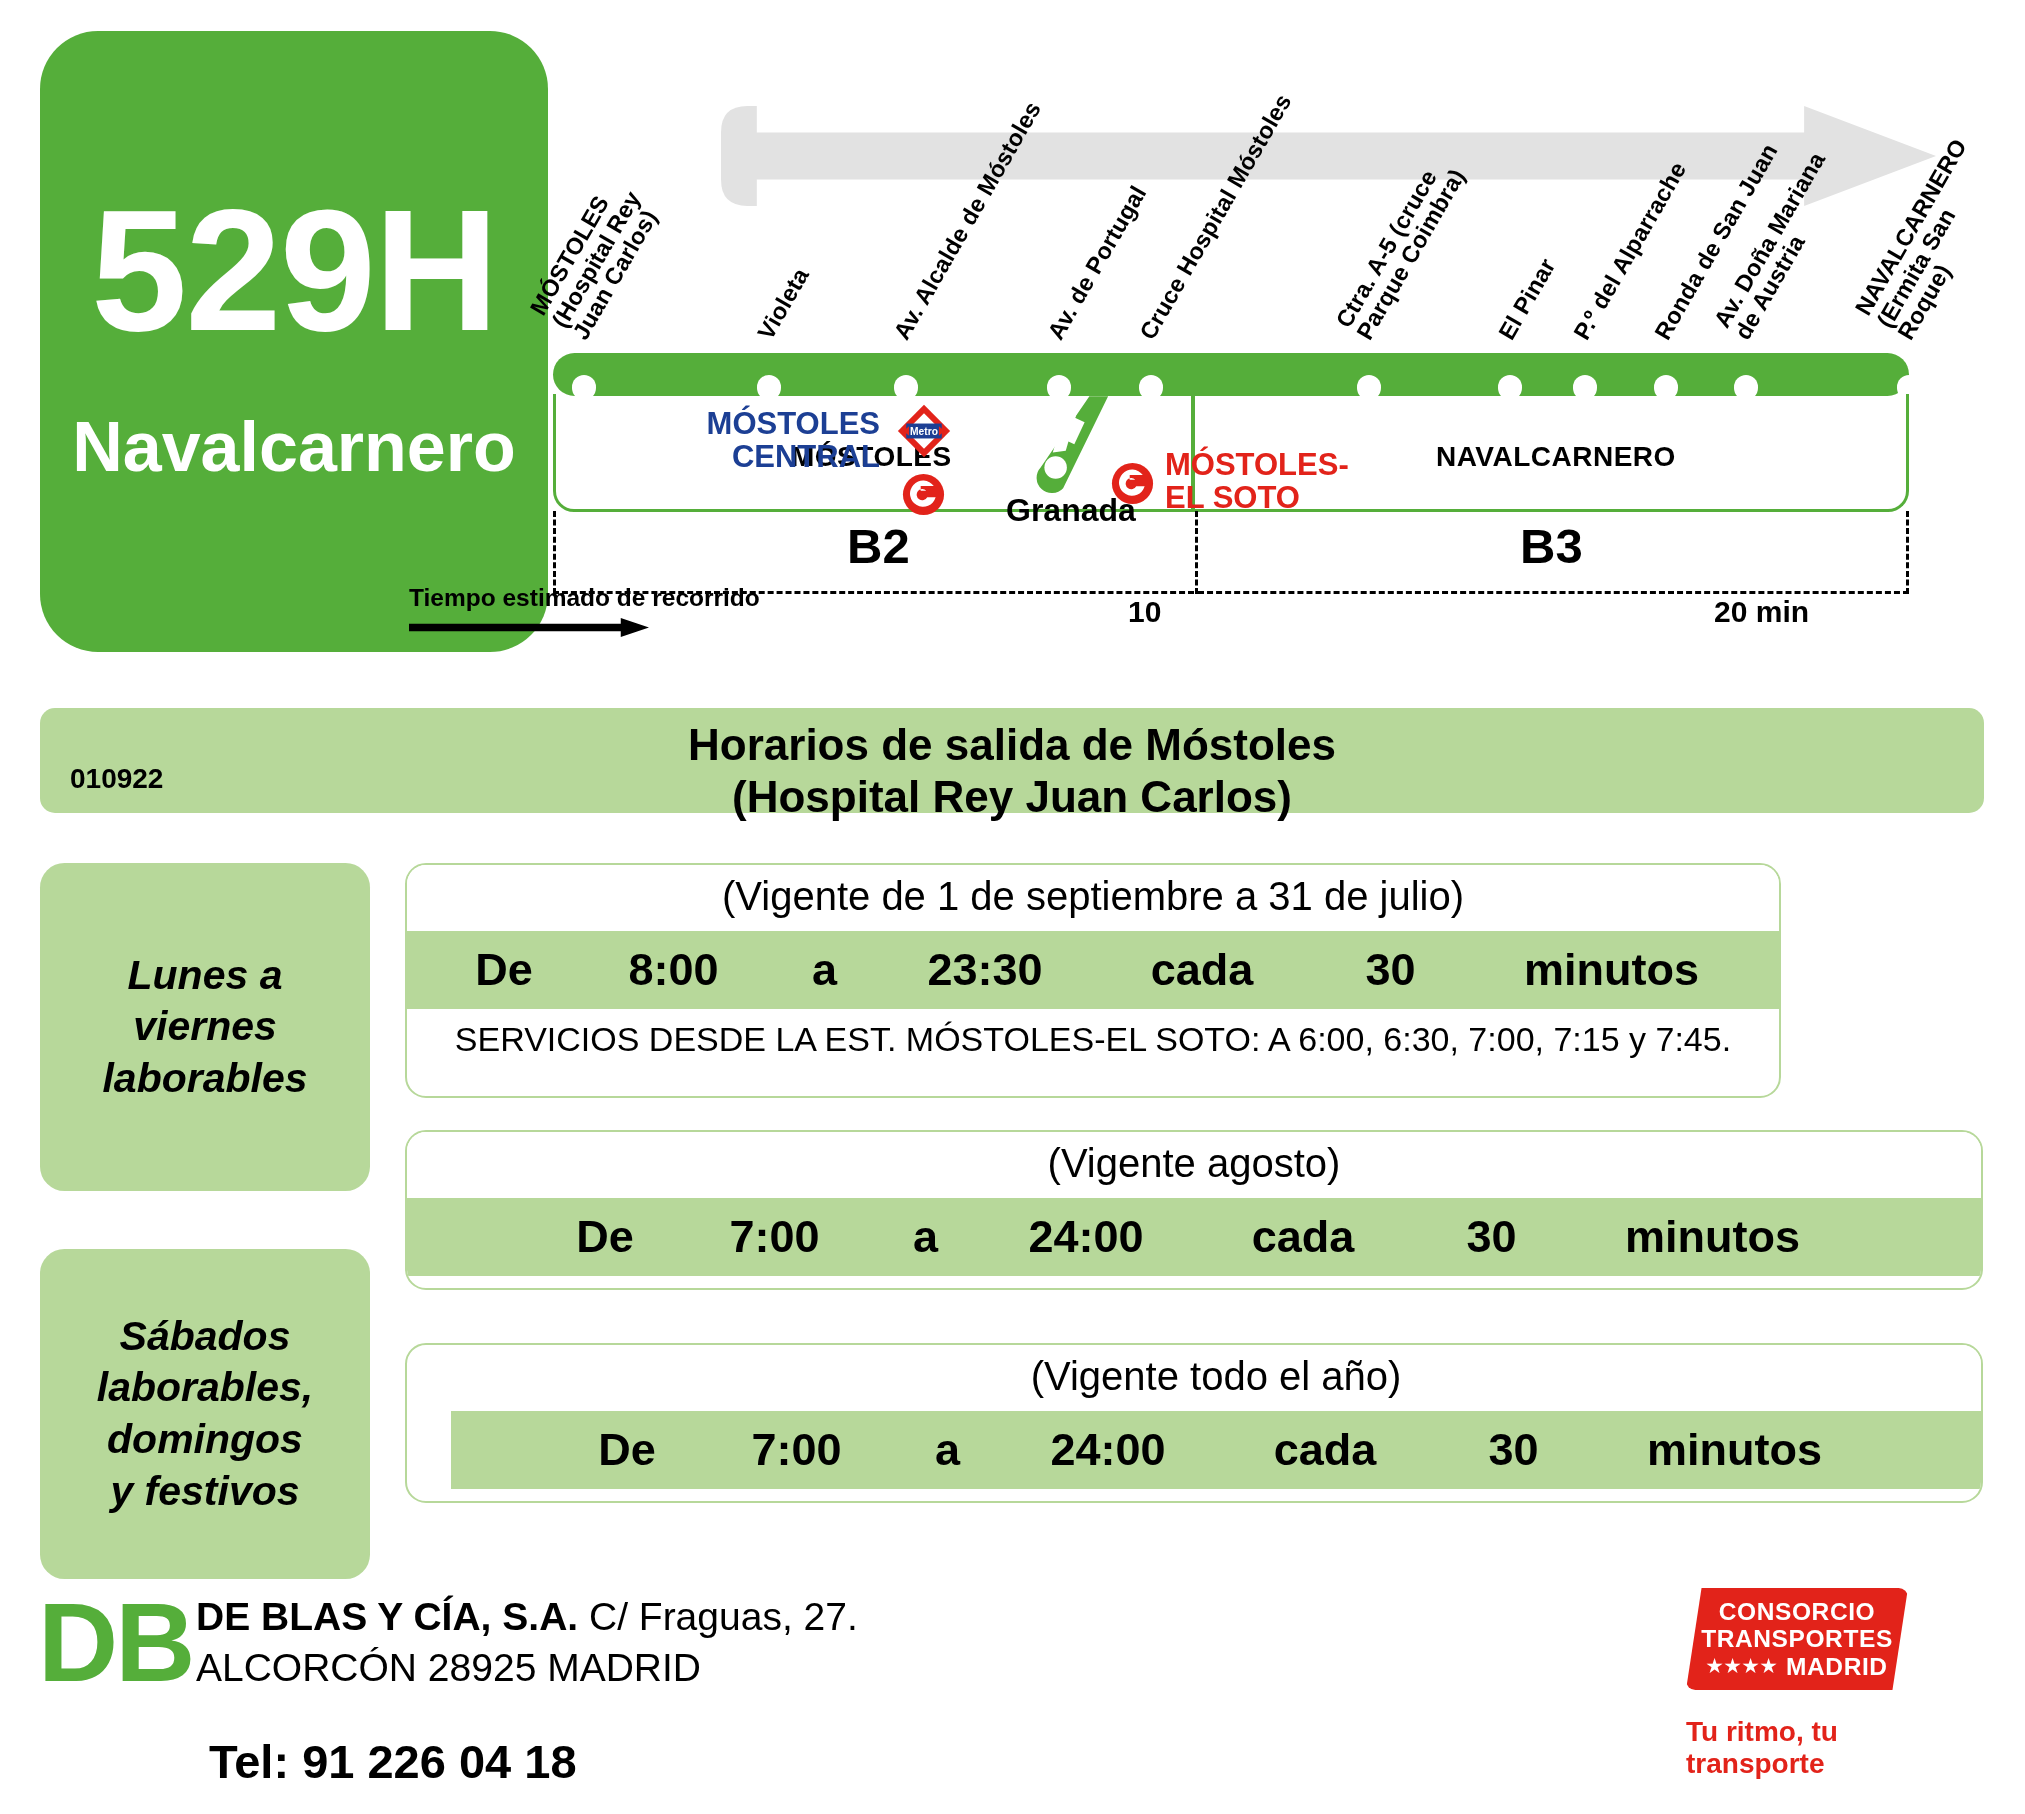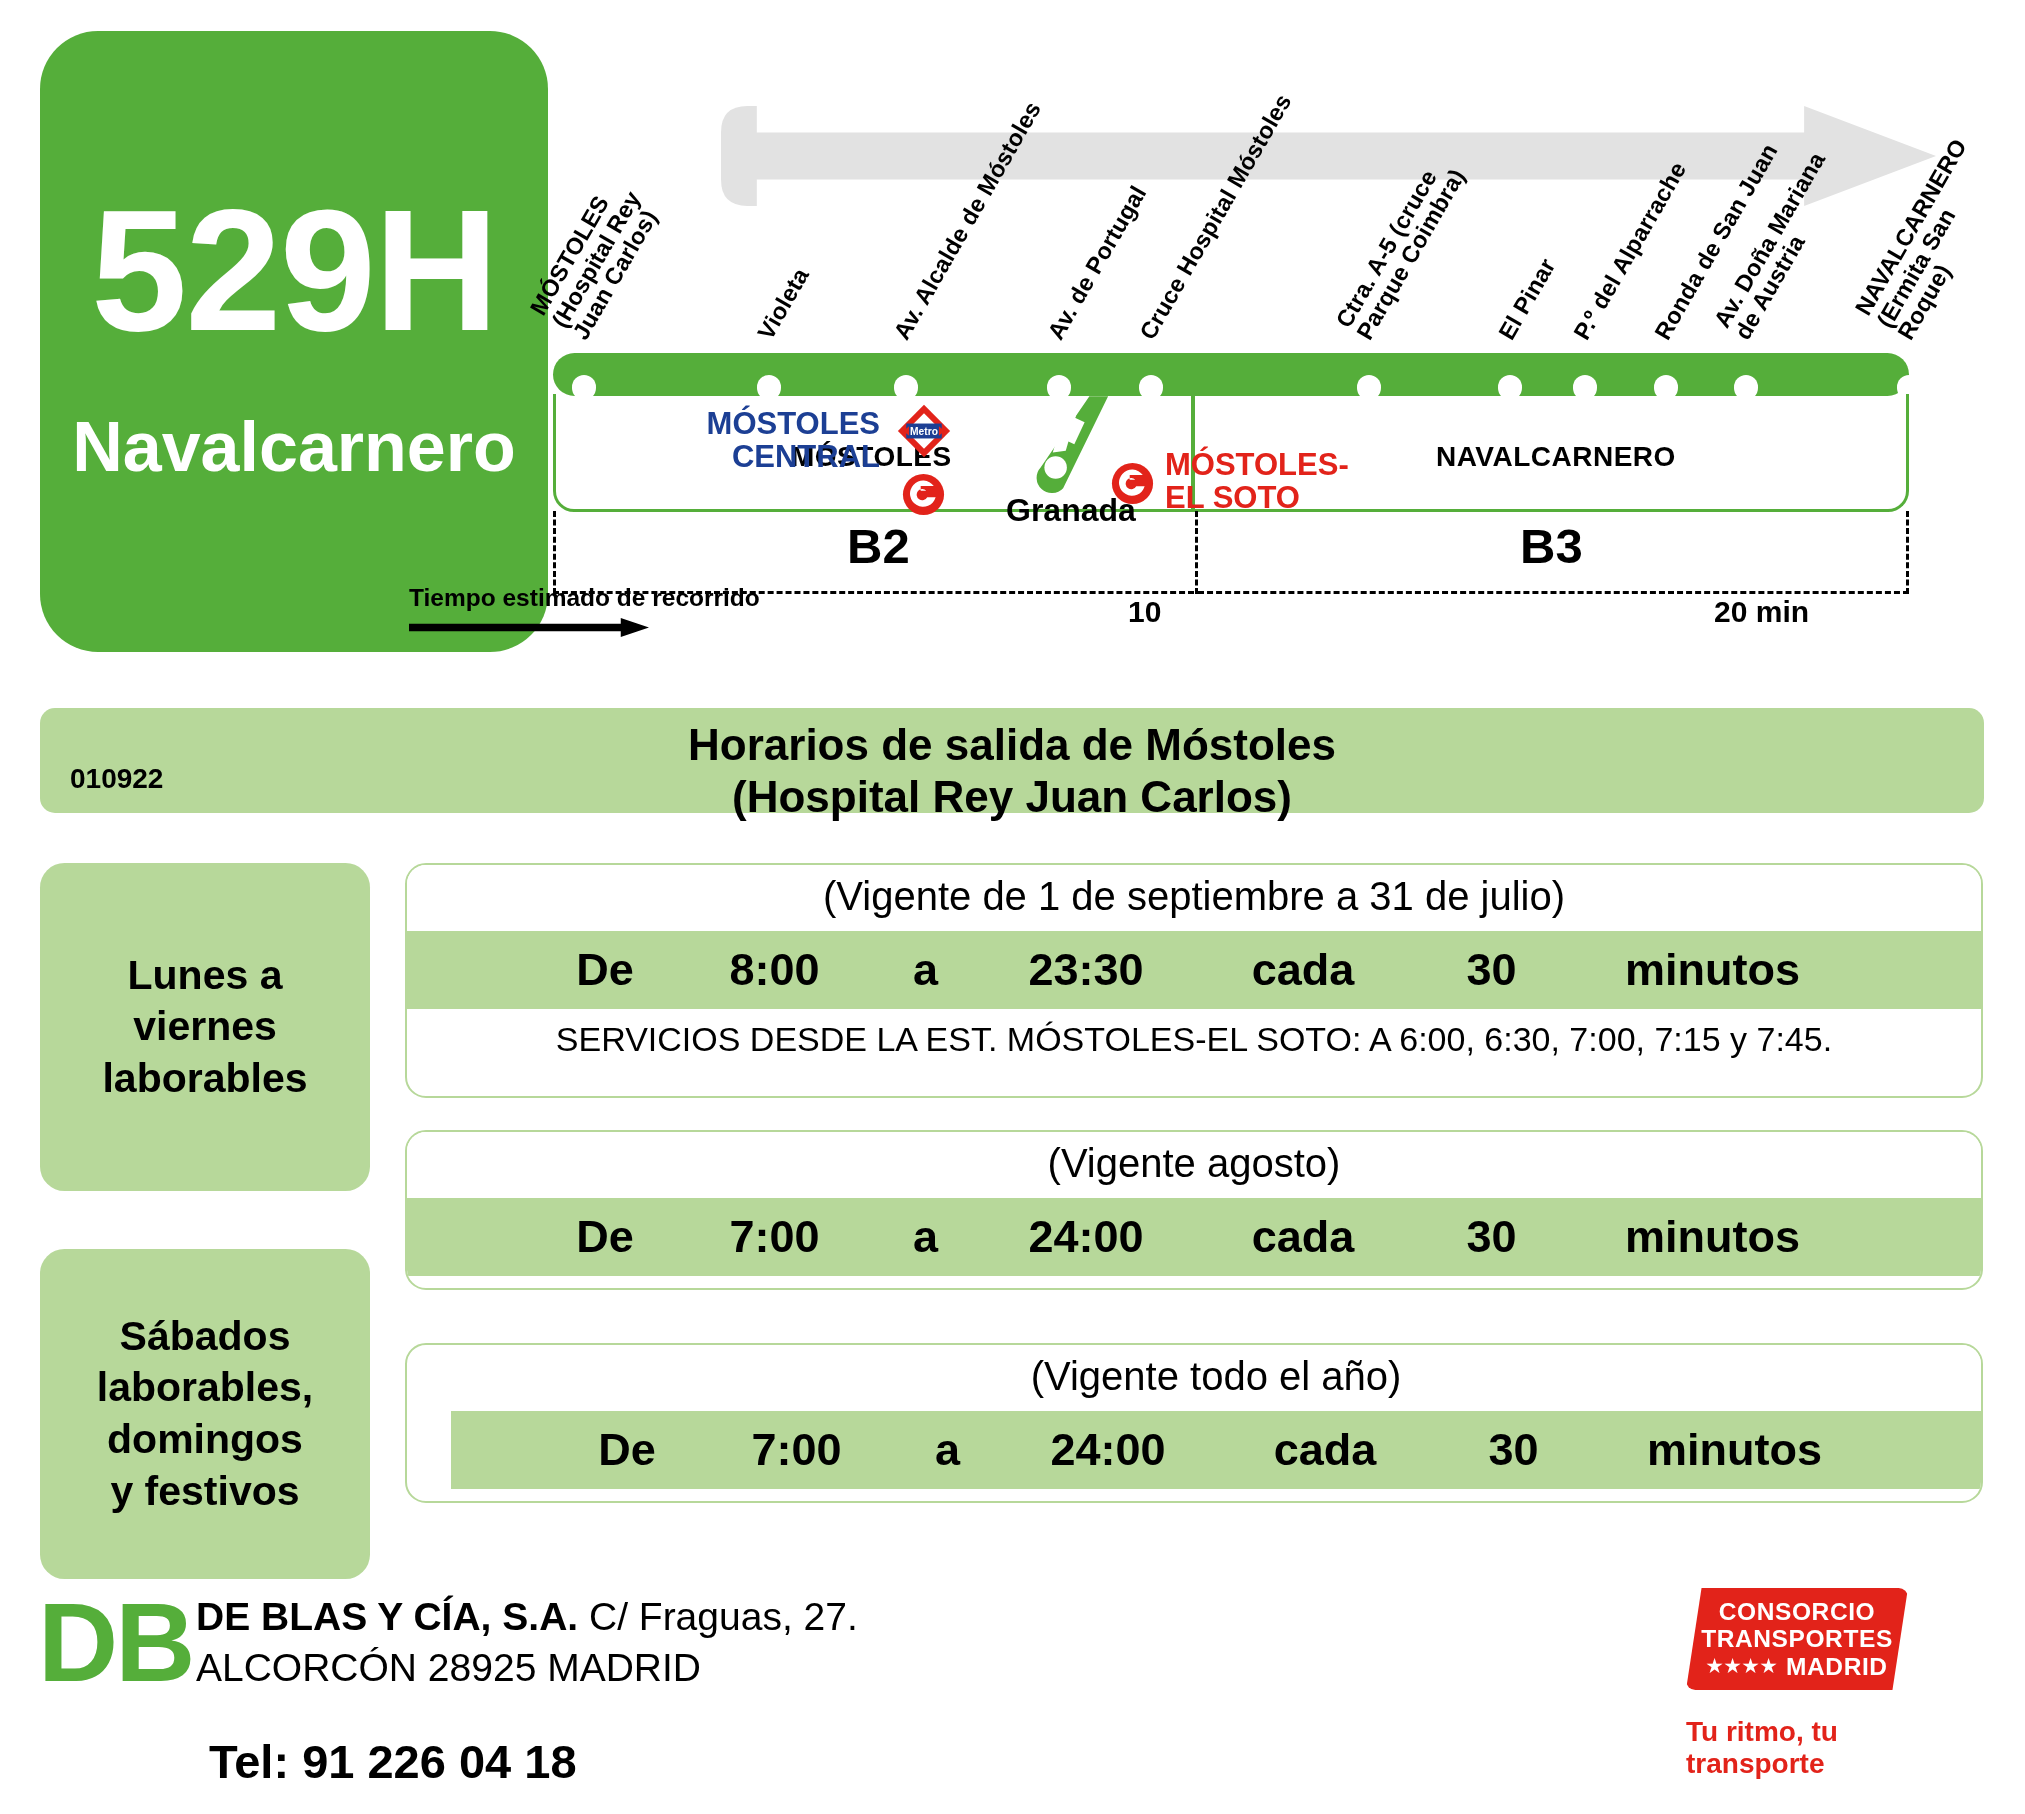--- a/index.html
+++ b/index.html
@@ -106,21 +106,21 @@
   }
   .title-main{
     position:absolute;left:0;top:11.3px;width:1944px;text-align:center;
     font-weight:bold;font-size:44px;color:#000;line-height:1.18;
   }
 
   
   .daybox{
     position:absolute;background:#b7d89a;border-radius:24.5px;
     display:flex;align-items:center;justify-content:center;
-    text-align:center;font-weight:bold;font-size:41px;color:#000;line-height:1.26;
+    text-align:center;font-weight:bold;font-size:41px;color:#000;line-height:1.26;font-style:italic;
   }
   .daybox#db-week{left:40px;top:863px;width:330px;height:328px;}
   .daybox#db-weekend{left:40px;top:1249px;width:330px;height:330px;}
 
   .sched-card{
     position:absolute;
     border:2.8px solid #b7d89a;border-radius:21px;
     overflow:hidden;background:#ffffff;box-sizing:border-box;
   }
   .sched-note-head{
@@ -135,21 +135,21 @@
   .sr-from{width:198px;text-align:center;}
   .sr-a{width:104px;text-align:center;}
   .sr-to{width:217px;text-align:center;}
   .sr-cada{width:217px;text-align:center;}
   .sr-every{width:160px;text-align:center;}
   .sr-unit{width:282px;text-align:center;}
   .sched-foot{
     text-align:center;font-size:34px;color:#000;padding:11.3px 0 13px;background:#fff;
   }
 
-  #card-sep{left:405px;top:863px;width:1578px;height:235px;}
+  #card-sep{left:405px;top:863px;width:1376px;height:235px;}
   #card-ago{left:405px;top:1130px;width:1578px;height:160px;}
   #card-year{left:405px;top:1343px;width:1578px;height:160px;padding-left:44px;}
 
   
   .db-logo{
     position:absolute;left:38px;top:1588px;
     font-weight:bold;font-size:111px;color:#55ae3a;line-height:1;letter-spacing:-2.8px;
   }
   .footer-lines{position:absolute;left:196px;top:1591px;font-size:0;}
   .footer-lines div{font-size:39px;color:#000;line-height:1.32;white-space:pre;}

